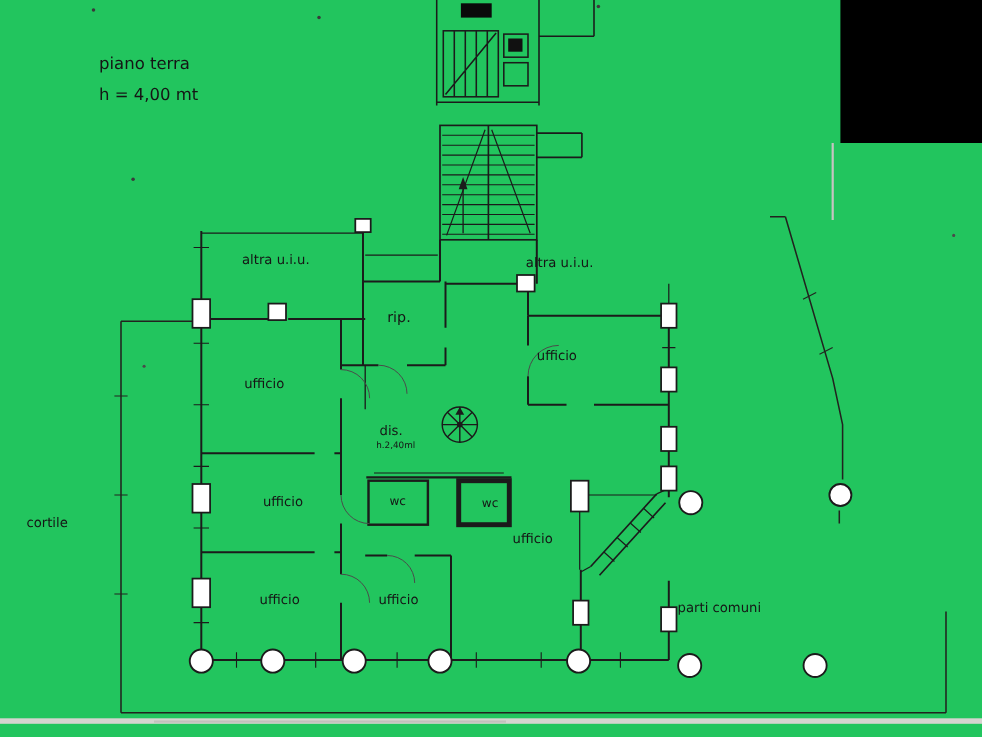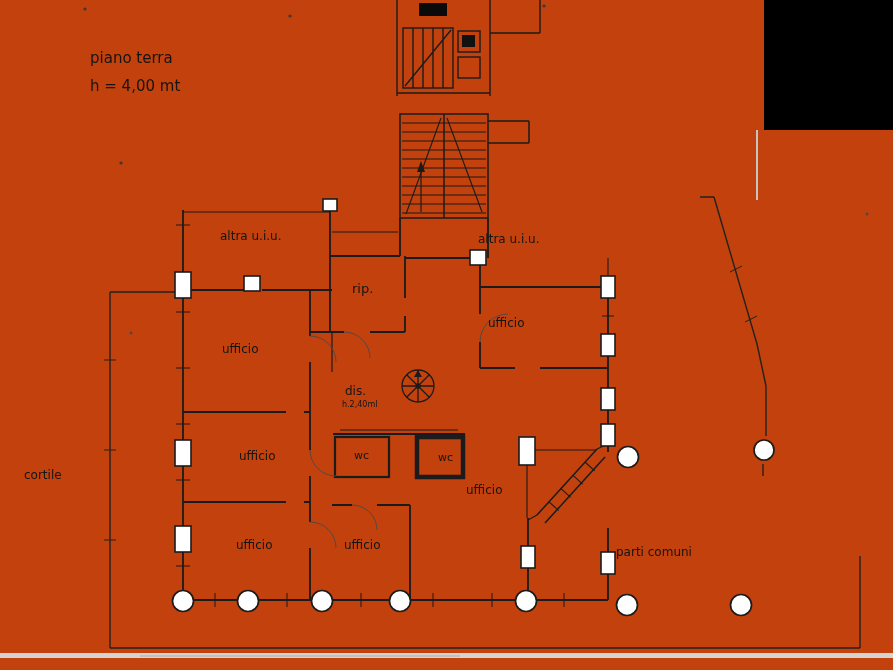--- a/index.html
+++ b/index.html
@@ -1,16 +1,16 @@
 <!DOCTYPE html>
 <html><head>
 <meta charset="utf-8">
 <style>
   html,body{margin:0;padding:0;background:#ffffff;}
-  .page{position:relative;width:893px;height:670px;background:#c2410c;overflow:hidden;
+  .page{position:relative;width:893px;height:670px;background:#22c55e;overflow:hidden;
         font-family:"DejaVu Sans",sans-serif;}
   svg{display:block}
   text{fill:#151515;font-family:"DejaVu Sans","Liberation Sans",sans-serif;}
   .t15{font-size:15px;}
   .t13{font-size:13px;}
   .t12{font-size:12px;}
   .t11{font-size:11px;}
   .t8{font-size:8px;}
 </style>
 </head>

